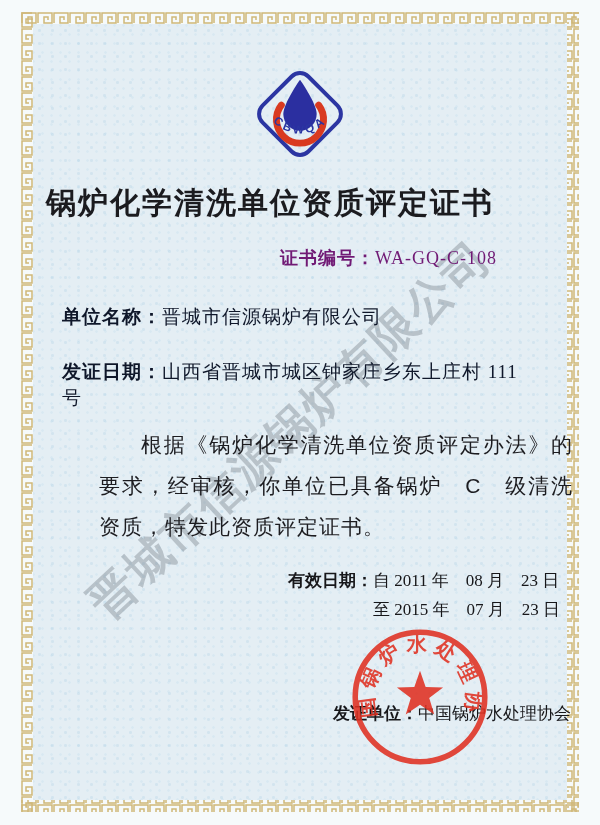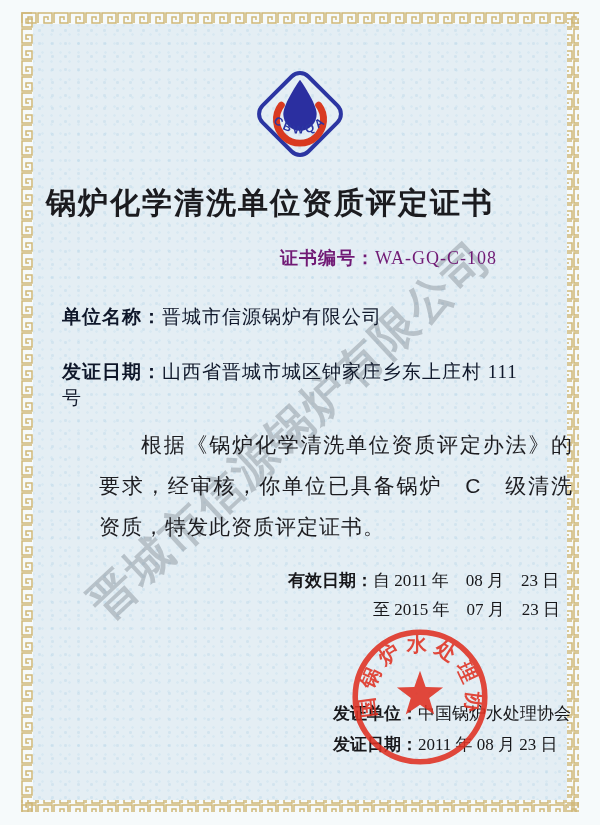--- a/index.html
+++ b/index.html
@@ -127,23 +127,20 @@
       <span class="vals">
         <div>自 2011 年　08 月　23 日</div>
         <div>至 2015 年　07 月　23 日</div>
       </span>
     </div>
 
     <div class="issue">
       <div>
         <span class="lbl">发证单位：</span><span>中国锅炉水处理协会</span>
       </div>
-      <div>
-        <span class="lbl">发证日期：</span><span>2011 年 08 月 23 日</span>
-      </div>
     </div>
 
     <svg class="stamp" viewBox="0 0 164 164">
       <circle cx="82" cy="82" r="64" fill="none" stroke="#e03122" stroke-width="5.5"></circle>
       <polygon points="82,56 87.6,72.2 104.8,72.6 91.1,83 96.1,99.4 82,89.6 67.9,99.4 72.9,83 59.2,72.6 76.4,72.2" fill="#e03122"></polygon>
       <path id="stampArc" d="M39 99 A46 46 0 1 1 125 99" fill="none"></path>
       <text font-size="20" font-weight="bold" fill="#e03122" letter-spacing="6" font-family="Liberation Serif, serif">
         <textPath href="#stampArc" startOffset="50%" text-anchor="middle">中国锅炉水处理协会</textPath>
       </text>
     </svg>

